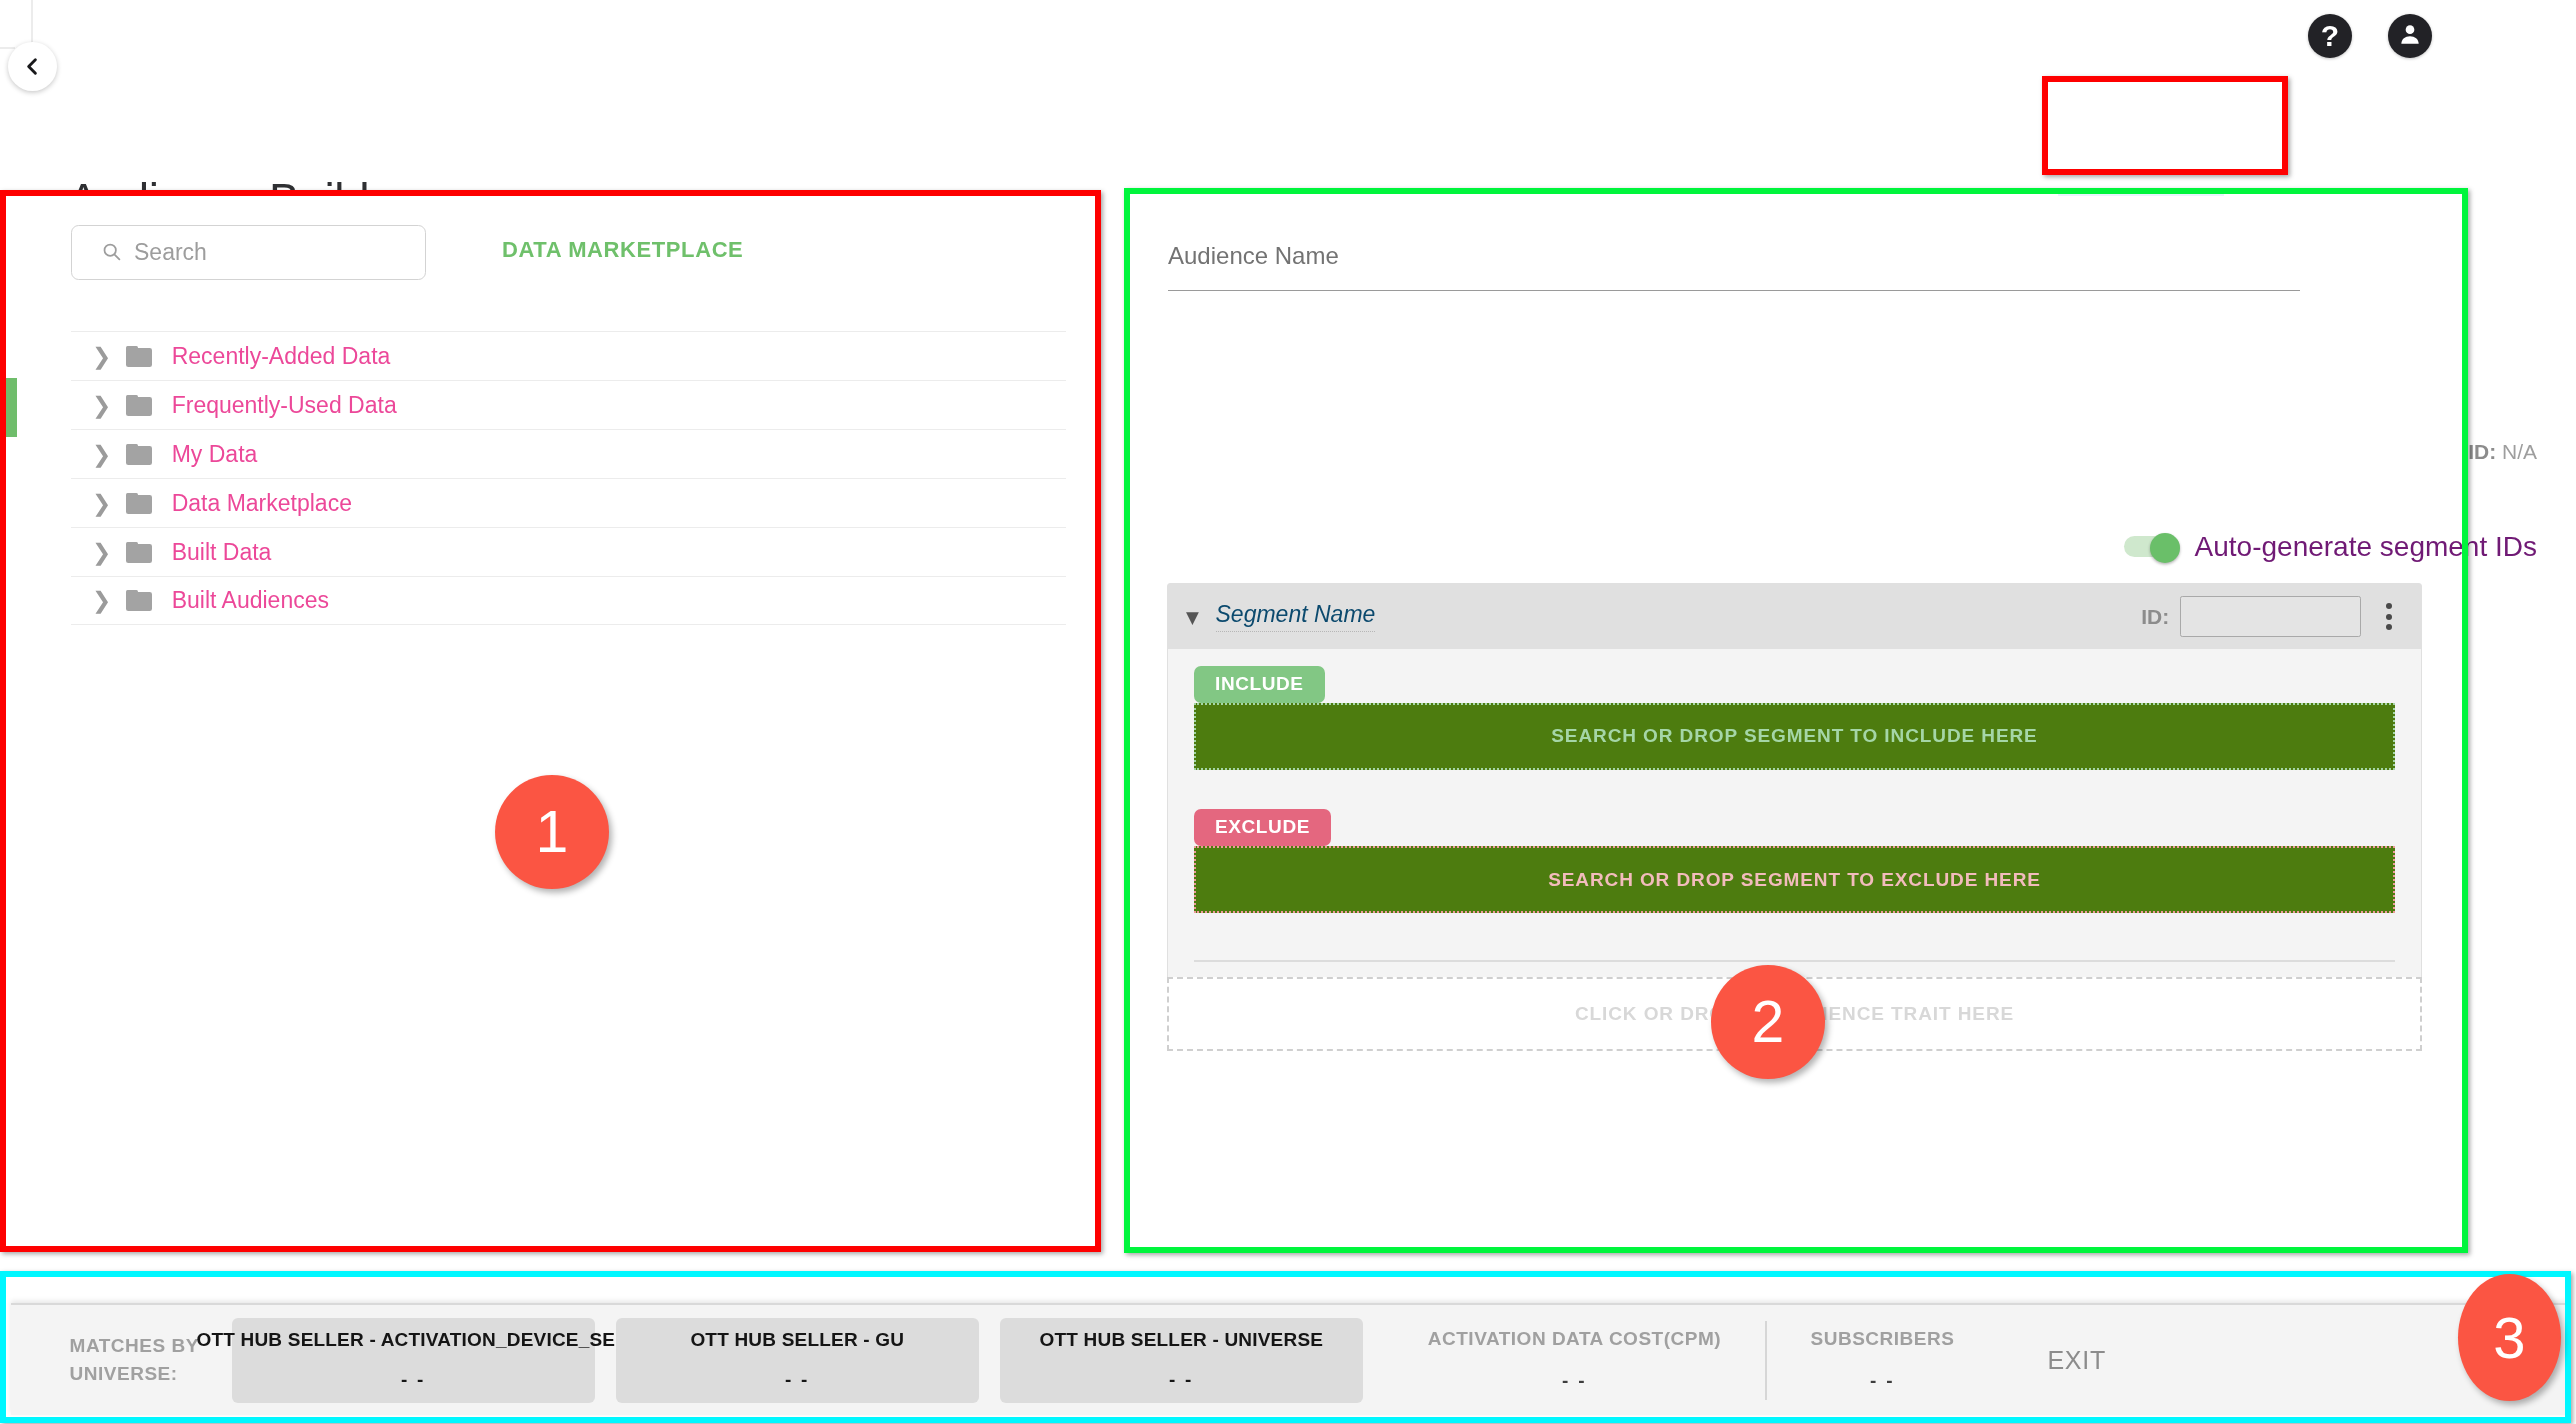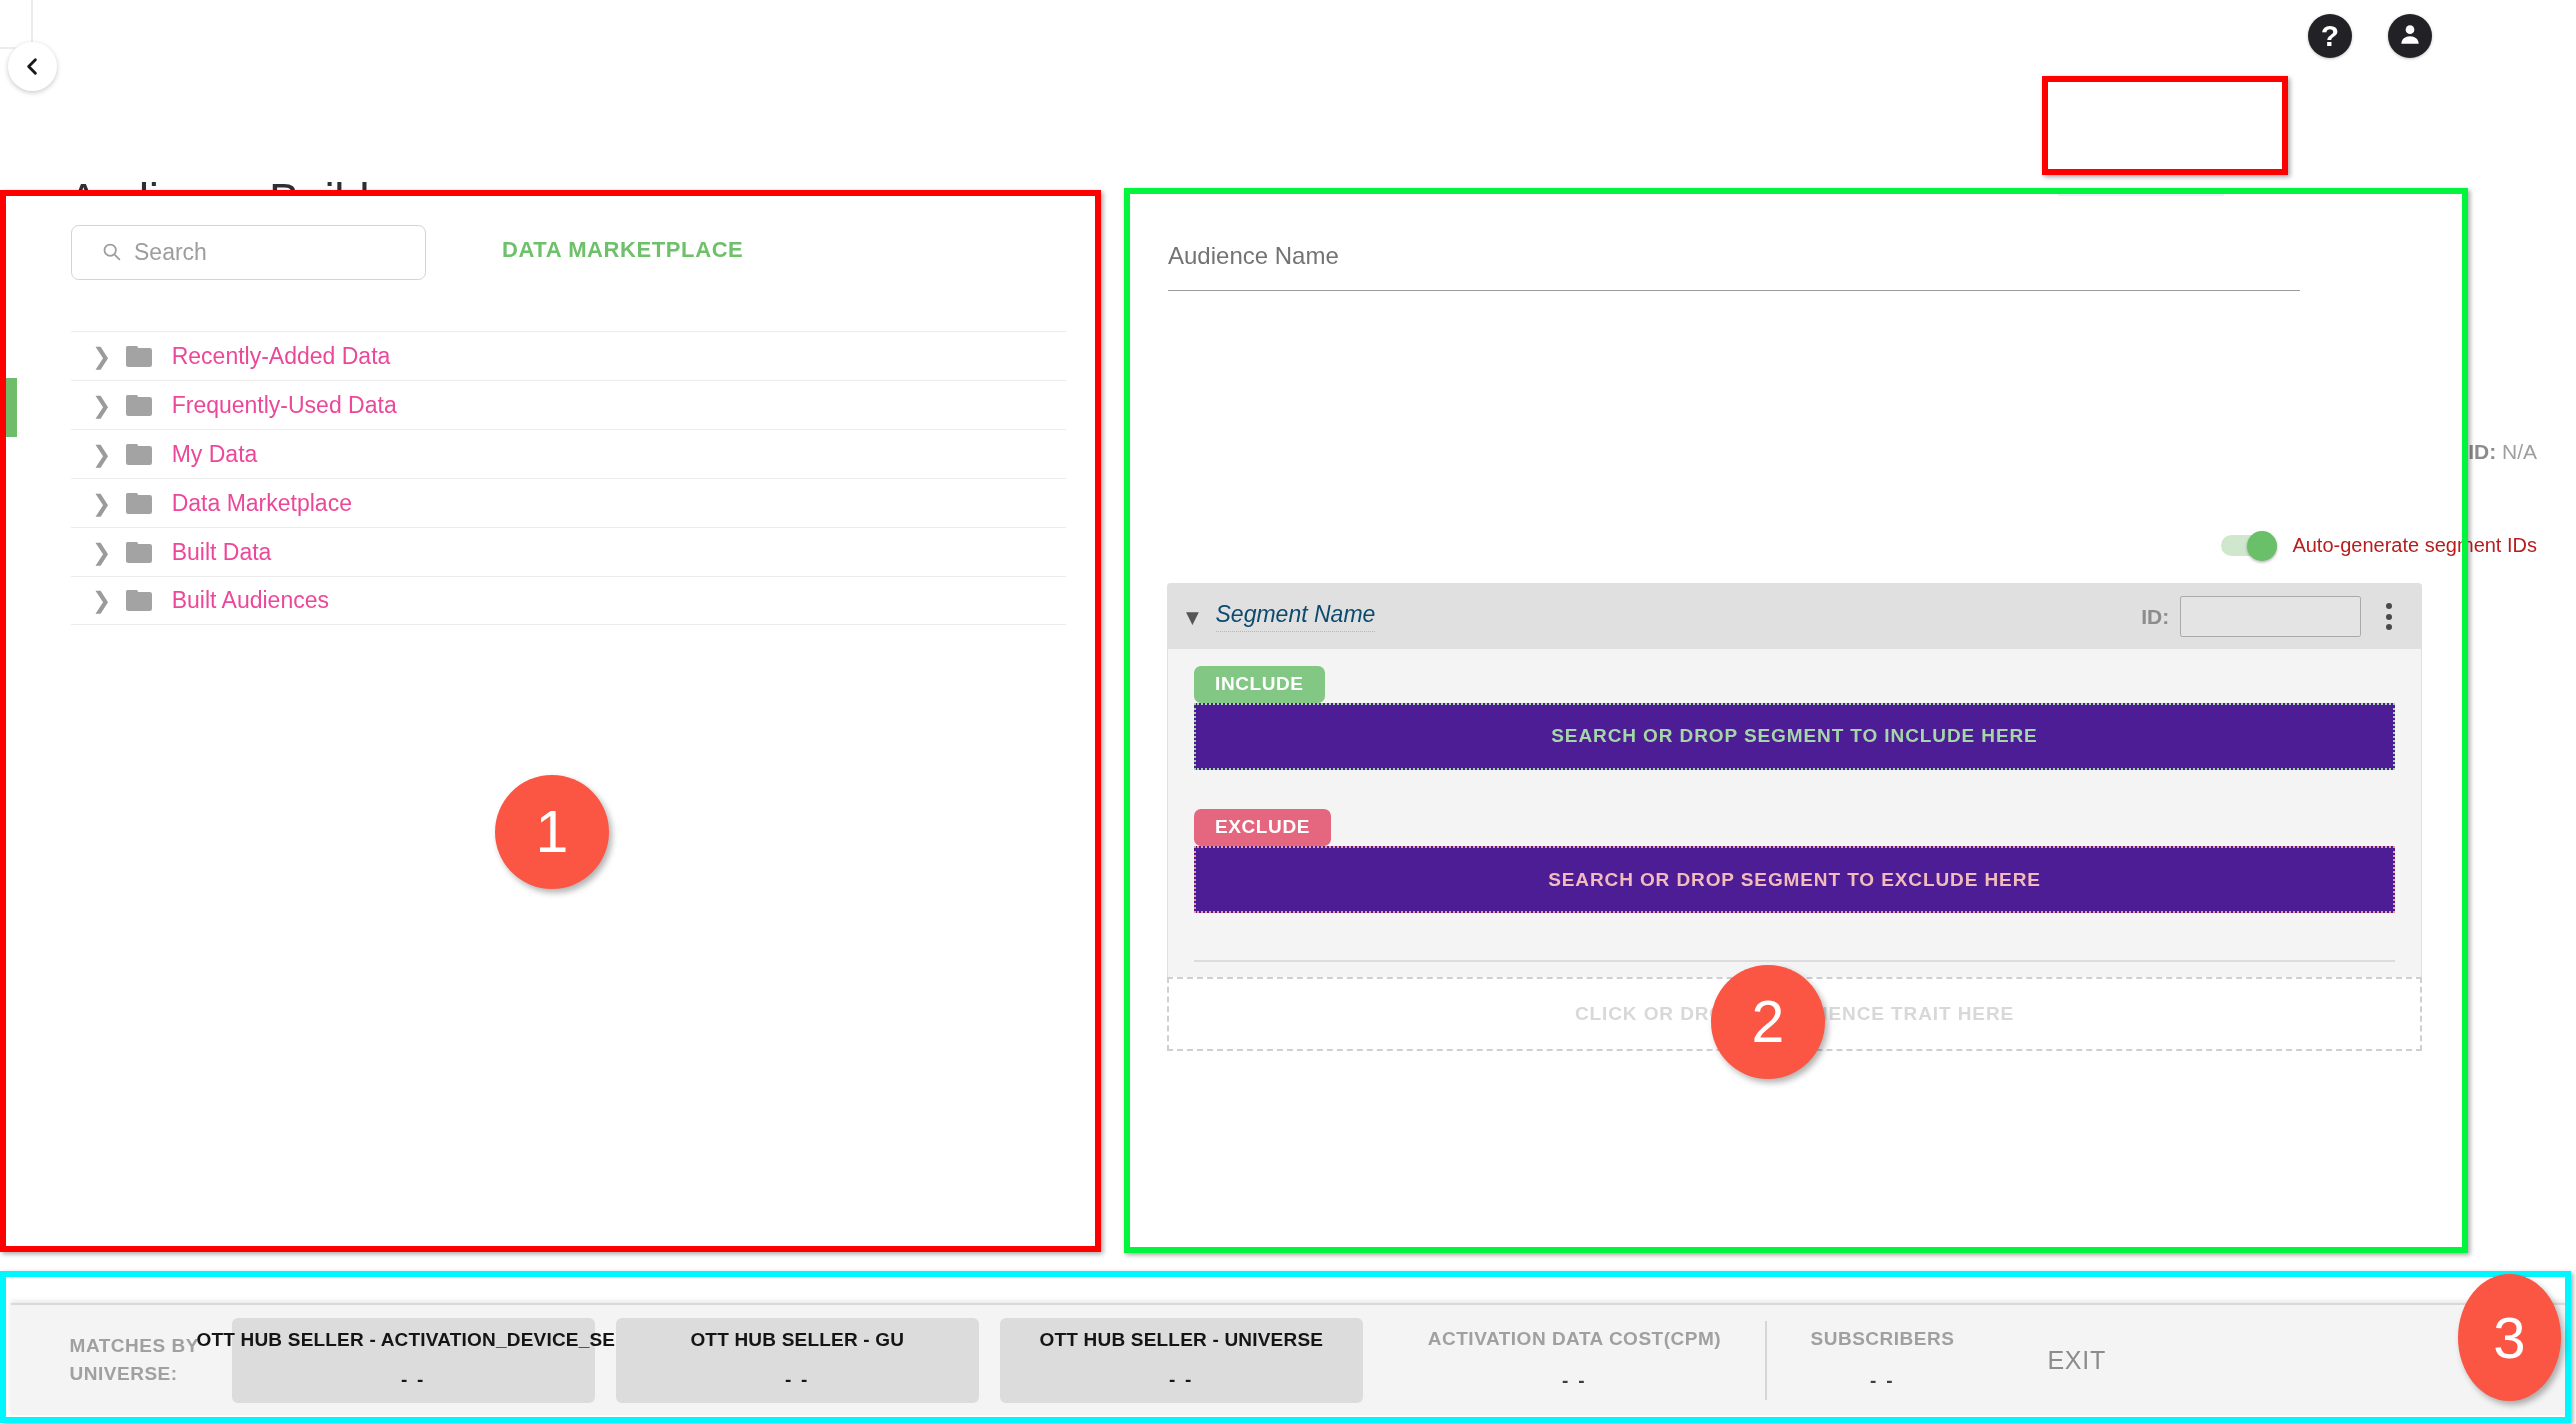--- a/index.html
+++ b/index.html
@@ -99,21 +99,21 @@
   .aud-name-field .ph { font-size: 24px; color: #737373; }
   .aud-id { position:absolute; right: 27px; top: 244px; font-size: 21px; color:#9e9e9e; }
   .aud-id b { color:#8c8c8c; font-weight:700; }
 
   .toggle-wrap {
     position:absolute; right: 27px; top: 335px; display:flex; align-items:center; gap: 15px;
   }
   .switch { width: 56px; height: 29px; position:relative; cursor:pointer; }
   .switch .track { position:absolute; left:0; top:3.8px; width:56px; height:21px; border-radius:10.6px; background:#cfe8cd; }
   .switch .thumb { position:absolute; left:26px; top:0; width:30px; height:30px; border-radius:50%; background:#6abf69; box-shadow:0 1.5px 3px rgba(0,0,0,.3); }
-  .toggle-lbl { font-size: 20px; color:#b91c1c; white-space:nowrap; }
+  .toggle-lbl { font-size: 28px; color:#701a75; white-space:nowrap; }
 
   .segment-card {
     position:absolute; left: 32px; top: 387px; width: 1255px;
     background:#f4f4f4; border:1.5px solid #e0e0e0; border-radius: 3px;
   }
   .segment-head {
     height: 65px; background:#e0e0e0; display:flex; align-items:center; padding: 0 18px;
   }
   .seg-caret { color:#555; font-size: 16.7px; margin-right: 16.7px; cursor:pointer; font-family:"DejaVu Sans", sans-serif; }
   .seg-name {
@@ -127,21 +127,21 @@
   .kebab span { width: 6px; height: 6px; border-radius:50%; background:#4a4a4a; display:block; }
 
   .seg-body { padding: 16.7px 26px 26px 26px; }
   .chip {
     display:inline-block; color:#fff; font-size: 19px; font-weight:700; letter-spacing:0.6px;
     padding: 7.6px 21px; border-radius: 7px;
   }
   .chip.include { background:#82c784; }
   .chip.exclude { background:#e4677f; }
   .dropzone {
-    height: 67px; background:#4c1d95; display:flex; align-items:center; justify-content:center;
+    height: 67px; background:#4d7c0f; display:flex; align-items:center; justify-content:center;
     font-size: 19px; letter-spacing: 0.9px; font-weight: 600; cursor:pointer;
   }
   .dz-include { border: 2.3px dotted #a5d6a7; color:#a5d6a7; }
   .dz-exclude { border: 2.3px dotted #ef9a9a; color:#f2bcbc; margin-top: 0; }
   .seg-divider { height: 2.3px; background:#dcdcdc; margin: 47px 0 0 0; }
   .seg-foot { height: 47px; }
 
   .trait-zone {
     position:absolute; left: 32px; top: 781px; width: 1255px; height: 74px;
     border: 2.3px dashed #cfcfcf; display:flex; align-items:center; justify-content:center;

